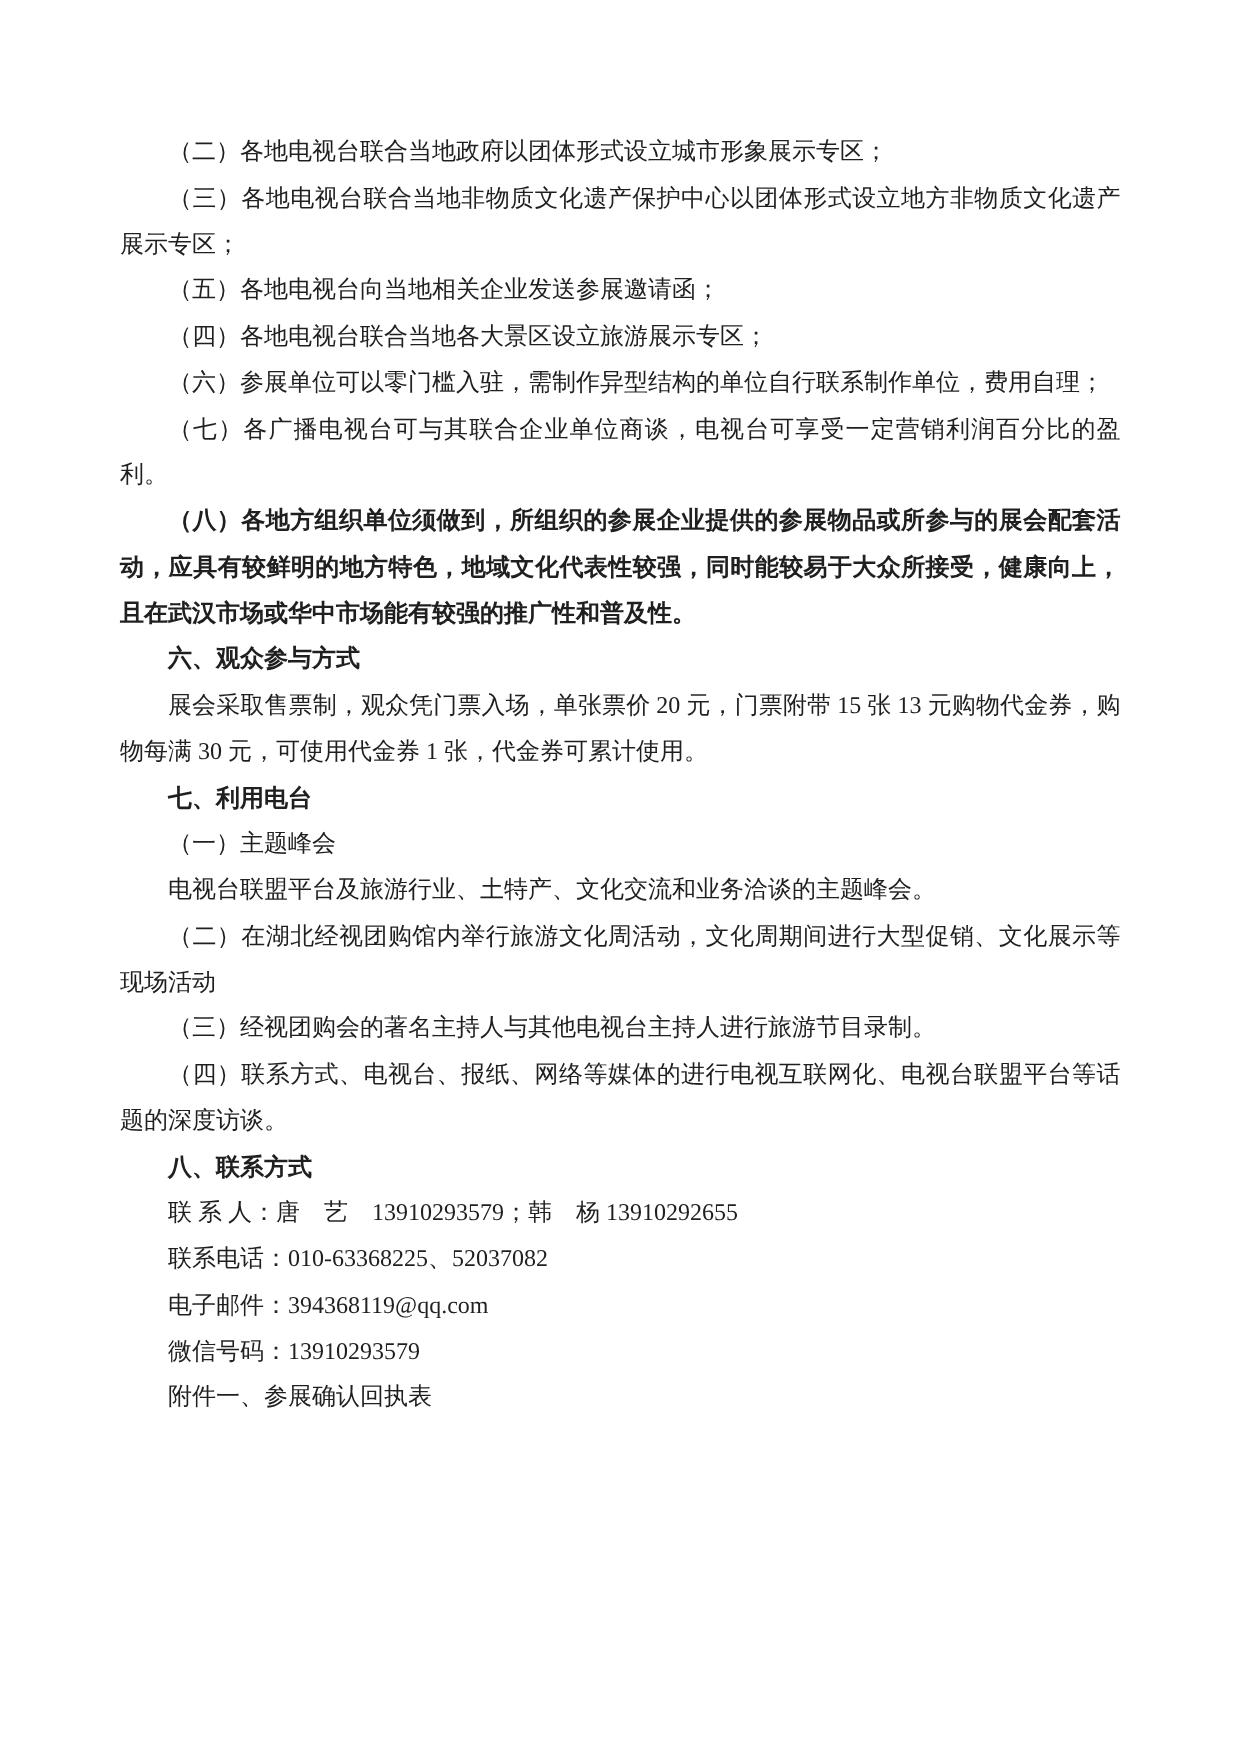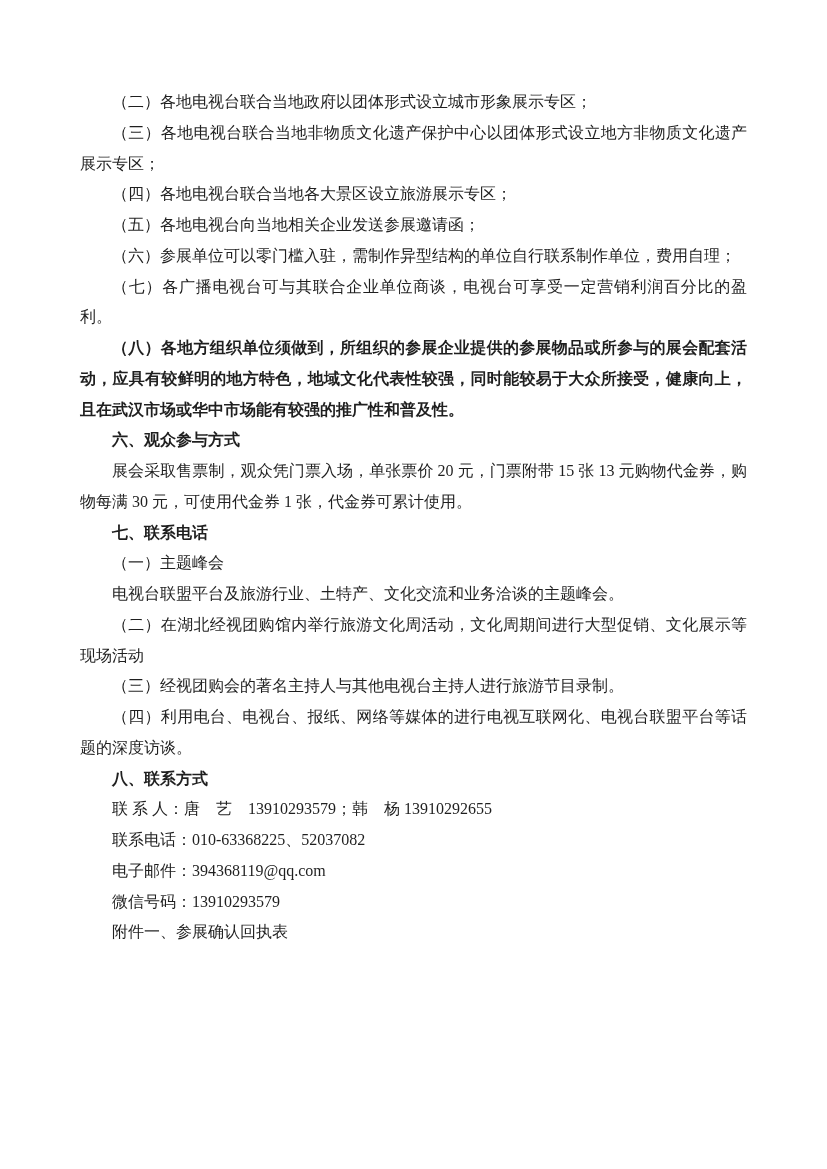--- a/index.html
+++ b/index.html
@@ -40,35 +40,35 @@
   }
 </style>
 </head>
 <body>
 
 <div class="page">
   <div class="content">
 
     <p>（二）各地电视台联合当地政府以团体形式设立城市形象展示专区；</p>
     <p>（三）各地电视台联合当地非物质文化遗产保护中心以团体形式设立地方非物质文化遗产展示专区；</p>
+    <p>（五）各地电视台向当地相关企业发送参展邀请函；</p>
     <p>（四）各地电视台联合当地各大景区设立旅游展示专区；</p>
-    <p>（五）各地电视台向当地相关企业发送参展邀请函；</p>
     <p>（六）参展单位可以零门槛入驻，需制作异型结构的单位自行联系制作单位，费用自理；</p>
     <p>（七）各广播电视台可与其联合企业单位商谈，电视台可享受一定营销利润百分比的盈利。</p>
     <p class="bold-para">（八）各地方组织单位须做到，所组织的参展企业提供的参展物品或所参与的展会配套活动，应具有较鲜明的地方特色，地域文化代表性较强，同时能较易于大众所接受，健康向上，且在武汉市场或华中市场能有较强的推广性和普及性。</p>
 
     <p class="heading">六、观众参与方式</p>
     <p>展会采取售票制，观众凭门票入场，单张票价 20 元，门票附带 15 张 13 元购物代金券，购物每满 30 元，可使用代金券 1 张，代金券可累计使用。</p>
 
-    <p class="heading">七、联系电话</p>
+    <p class="heading">七、利用电台</p>
     <p>（一）主题峰会</p>
     <p>电视台联盟平台及旅游行业、土特产、文化交流和业务洽谈的主题峰会。</p>
     <p>（二）在湖北经视团购馆内举行旅游文化周活动，文化周期间进行大型促销、文化展示等现场活动</p>
     <p>（三）经视团购会的著名主持人与其他电视台主持人进行旅游节目录制。</p>
-    <p>（四）利用电台、电视台、报纸、网络等媒体的进行电视互联网化、电视台联盟平台等话题的深度访谈。</p>
+    <p>（四）联系方式、电视台、报纸、网络等媒体的进行电视互联网化、电视台联盟平台等话题的深度访谈。</p>
 
     <p class="heading">八、联系方式</p>
     <p>联 系 人：唐　艺　13910293579；韩　杨 13910292655</p>
     <p>联系电话：010-63368225、52037082</p>
     <p>电子邮件：394368119@qq.com</p>
     <p>微信号码：13910293579</p>
 
     <p>附件一、参展确认回执表</p>
 
   </div>

